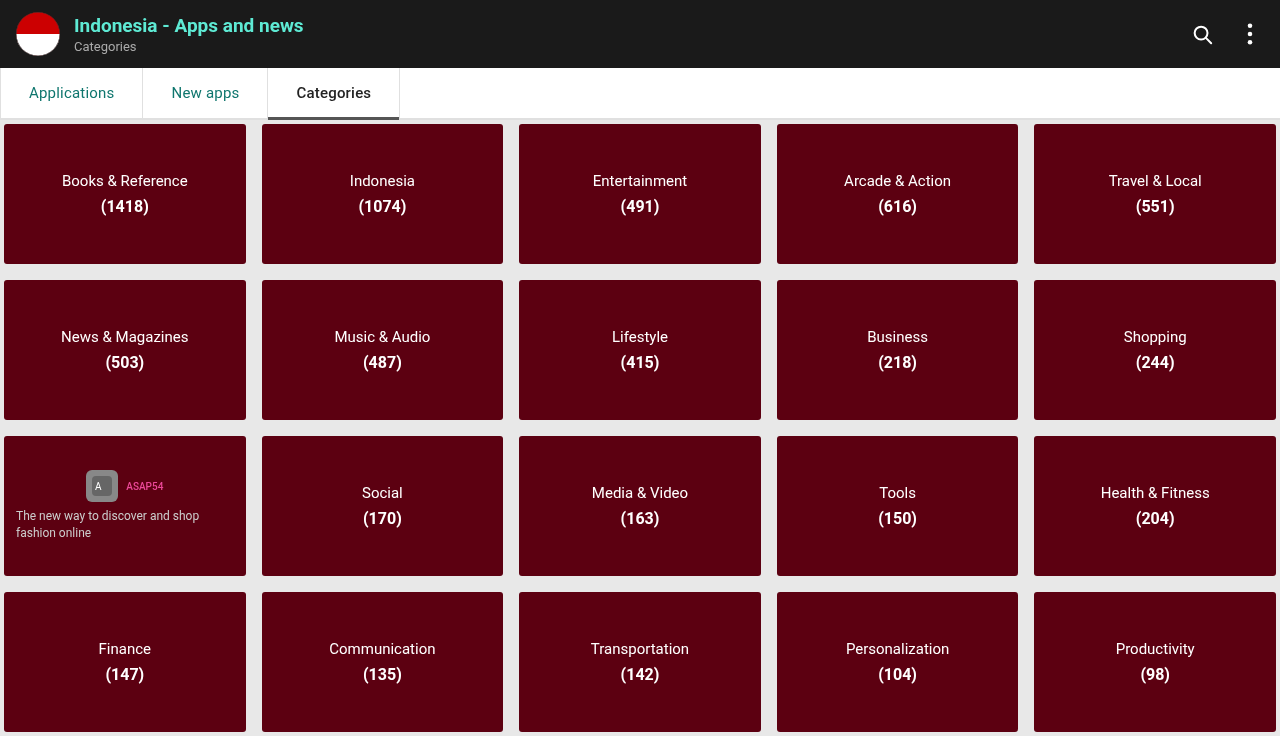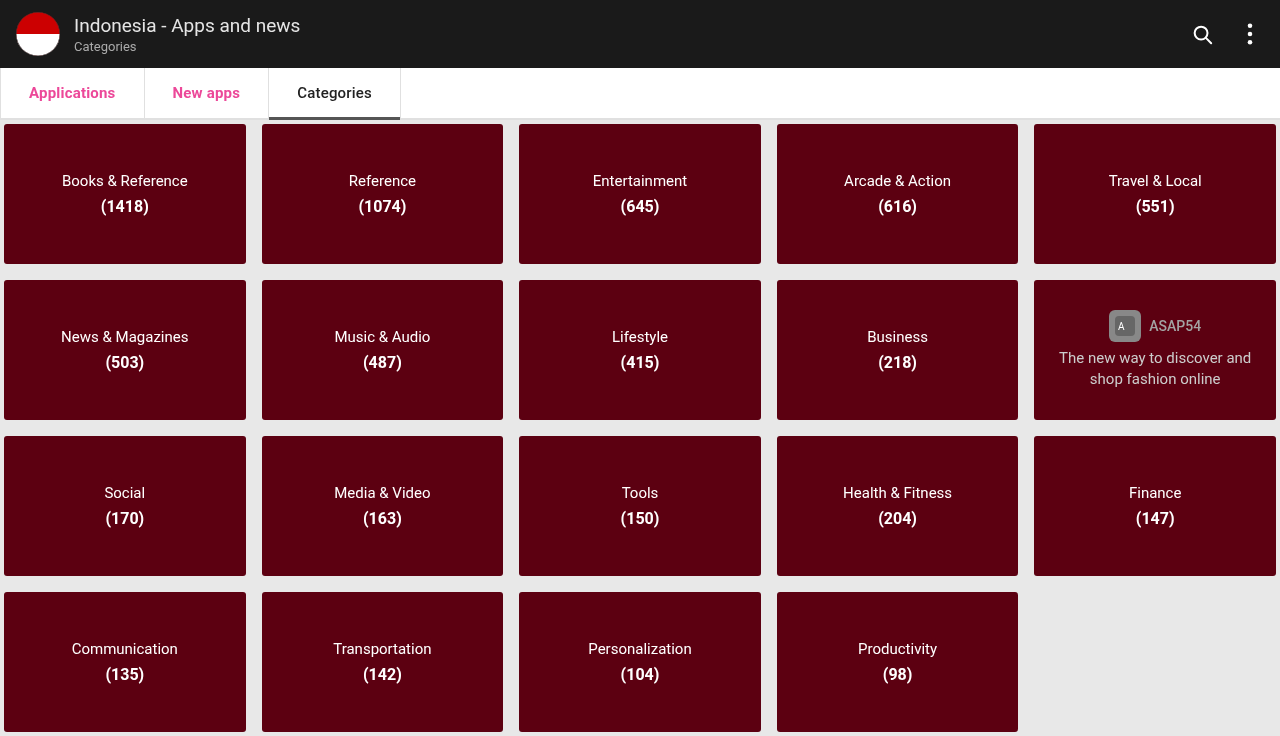--- a/index.html
+++ b/index.html
@@ -19,22 +19,22 @@
       height: 44px;
       border-radius: 50%;
       overflow: hidden;
       margin-right: 14px;
       flex-shrink: 0;
     }
     .header-flag svg { width: 100%; height: 100%; }
     .header-text { flex: 1; }
     .header-title {
       font-size: 19px;
-      font-weight: 400;
-      color: #e5e5e5;
+      font-weight: 700;
+      color: #5eead4;
     }
     .header-subtitle {
       font-size: 13px;
       color: #aaa;
       margin-top: 2px;
     }
     .header-icons {
       display: flex;
       gap: 20px;
       align-items: center;
@@ -55,25 +55,25 @@
       background: white;
       display: flex;
       border-bottom: 2px solid #e0e0e0;
       height: 52px;
     }
     .nav-tab {
       padding: 0 28px;
       display: flex;
       align-items: center;
       font-size: 15px;
-      color: #ec4899;
+      color: #0f766e;
       cursor: pointer;
       border-right: 1px solid #e0e0e0;
       position: relative;
-      font-weight: 700;
+      font-weight: 400;
       letter-spacing: 0.2px;
     }
     .nav-tab:first-child { border-left: 1px solid #e0e0e0; }
     .nav-tab.active {
       color: #222;
       font-weight: 500;
     }
     .nav-tab.active::after {
       content: '';
       position: absolute;
@@ -141,28 +141,28 @@
       height: 32px;
       background: #888;
       border-radius: 6px;
       display: flex;
       align-items: center;
       justify-content: center;
       font-size: 12px;
       color: white;
     }
     .ad-title {
-      font-size: 14px;
-      color: #a3a3a3;
+      font-size: 10px;
+      color: #ec4899;
       font-weight: 500;
     }
     .ad-desc {
-      font-size: 15px;
+      font-size: 12px;
       color: #ccc;
-      text-align: center;
+      text-align: left;
       line-height: 1.4;
     }
   </style>
 </head>
 <body>
 
 <div class="header">
   <div class="header-flag">
     <svg viewBox="0 0 44 44" xmlns="http://www.w3.org/2000/svg">
       <circle cx="22" cy="22" r="22" fill="#cc0001"></circle>
@@ -203,26 +203,26 @@
     <span>Categories</span>
   </div>
 </div>
 
 <div class="grid-container" id="category-grid">
 <div class="category-cell">
       <div class="category-name">Books &amp; Reference</div>
       <div class="category-count">(1418)</div>
     </div>
     <div class="category-cell">
-      <div class="category-name">Reference</div>
+      <div class="category-name">Indonesia</div>
       <div class="category-count">(1074)</div>
     </div>
     <div class="category-cell">
       <div class="category-name">Entertainment</div>
-      <div class="category-count">(645)</div>
+      <div class="category-count">(491)</div>
     </div>
     <div class="category-cell">
       <div class="category-name">Arcade &amp; Action</div>
       <div class="category-count">(616)</div>
     </div>
     <div class="category-cell">
       <div class="category-name">Travel &amp; Local</div>
       <div class="category-count">(551)</div>
     </div>
     <div class="category-cell">
@@ -233,20 +233,24 @@
       <div class="category-name">Music &amp; Audio</div>
       <div class="category-count">(487)</div>
     </div>
     <div class="category-cell">
       <div class="category-name">Lifestyle</div>
       <div class="category-count">(415)</div>
     </div>
     <div class="category-cell">
       <div class="category-name">Business</div>
       <div class="category-count">(218)</div>
+    </div>
+    <div class="category-cell">
+      <div class="category-name">Shopping</div>
+      <div class="category-count">(244)</div>
     </div>
     <div class="ad-cell">
       <div class="ad-cell-header">
         <div class="ad-icon">
           <svg width="20" height="20" viewBox="0 0 20 20" fill="none">
             <rect width="20" height="20" rx="4" fill="#666"></rect>
             <text x="3" y="14" font-size="10" fill="white">A</text>
           </svg>
         </div>
         <span class="ad-title">ASAP54</span>

